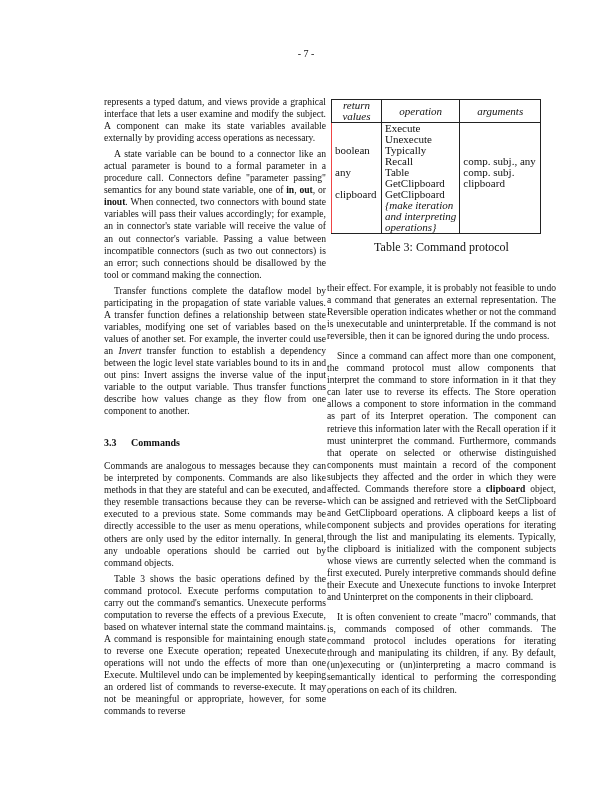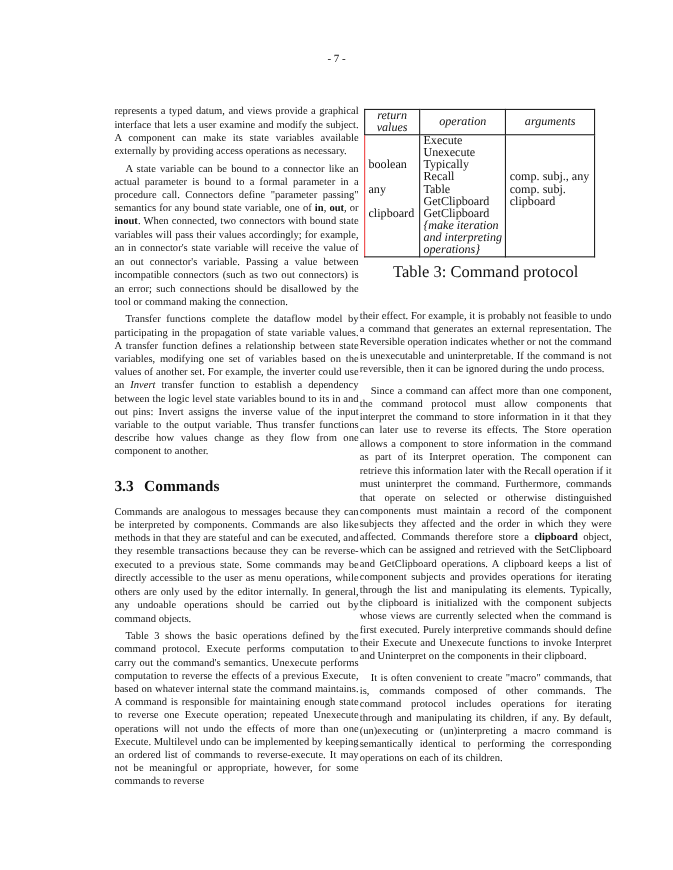--- a/index.html
+++ b/index.html
@@ -6,30 +6,30 @@
   body { width: 612px; height: 791px; position: relative; overflow: hidden;
          font-family: "Liberation Serif", "DejaVu Serif", serif; color: #111; }
   .page-num { position: absolute; top: 48px; left: 0; width: 612px; text-align: center; font-size: 10px; }
   .col { position: absolute; font-size: 9.6px; line-height: 12.05px; text-align: justify; }
   .col-left { left: 76px; top: 96px; width: 222px; margin-left: 28px; }
   .col-right { left: 327px; top: 282px; width: 229px; }
   .col p { margin: 0; text-indent: 10px; }
   .col p.noindent { text-indent: 0; }
   .col p + p { margin-top: 0; }
   .col p.gap { margin-top: 4px; }
-  h3 { font-size: 14px; font-weight: bold; margin: 19px 0 10px 0; line-height: 14px; }
+  h3 { font-size: 10px; font-weight: bold; margin: 19px 0 10px 0; line-height: 14px; }
   h3 .num { display: inline-block; width: 27px; }
   b { font-weight: bold; }
   .table-wrap { position: absolute; left: 331px; top: 99px; width: 226px; }
   table { border-collapse: collapse; width: 210px; font-size: 11px; line-height: 11px; }
   th { font-weight: normal; font-style: italic; border: 1px solid #222; padding: 0 2px; height: 10px; text-align: center; }
   td { border-left: 1px solid #ef4444; border-right: 1px solid #222; border-bottom: 1px solid #222; vertical-align: top; padding: 0 3px; }
   td .cell-line { display: block; height: 11px; white-space: nowrap; }
   td .it { font-style: italic; }
-  .caption { position: absolute; left: 327px; top: 240px; width: 229px; text-align: center; font-size: 15px; }
+  .caption { position: absolute; left: 327px; top: 240px; width: 229px; text-align: center; font-size: 12px; }
 </style>
 </head>
 <body>
 
 <div class="page-num">- 7 -</div>
 
 <div class="col col-left">
   <p class="noindent">represents a typed datum, and views provide a graphical interface that lets a user examine and modify the subject.  A component can make its state variables available externally by providing access operations as necessary.</p>
   <p class="gap"><span>A state variable can be bound to a connector like an actual parameter is bound to a formal parameter in a procedure call. Connectors define "parameter passing" semantics for any bound state variable, one of </span><b>in</b><span>, </span><b>out</b><span>, or </span><b>inout</b><span>. When connected, two connectors with bound state variables will pass their values accordingly; for example, an in connector's state variable will receive the value of an out connector's variable.  Passing a value between incompatible connectors (such as two out connectors) is an error; such connections should be disallowed by the tool or command making the connection.</span></p>
   <p class="gap"><span>Transfer functions complete the dataflow model by participating in the propagation of state variable values. A transfer function defines a relationship between state variables, modifying one set of variables based on the values of another set. For example, the inverter could use an </span><i>Invert</i><span> transfer function to establish a dependency between the logic level state variables bound to its in and out pins: Invert assigns the inverse value of the input variable to the output variable.  Thus transfer functions describe how values change as they flow from one component to another.</span></p>

